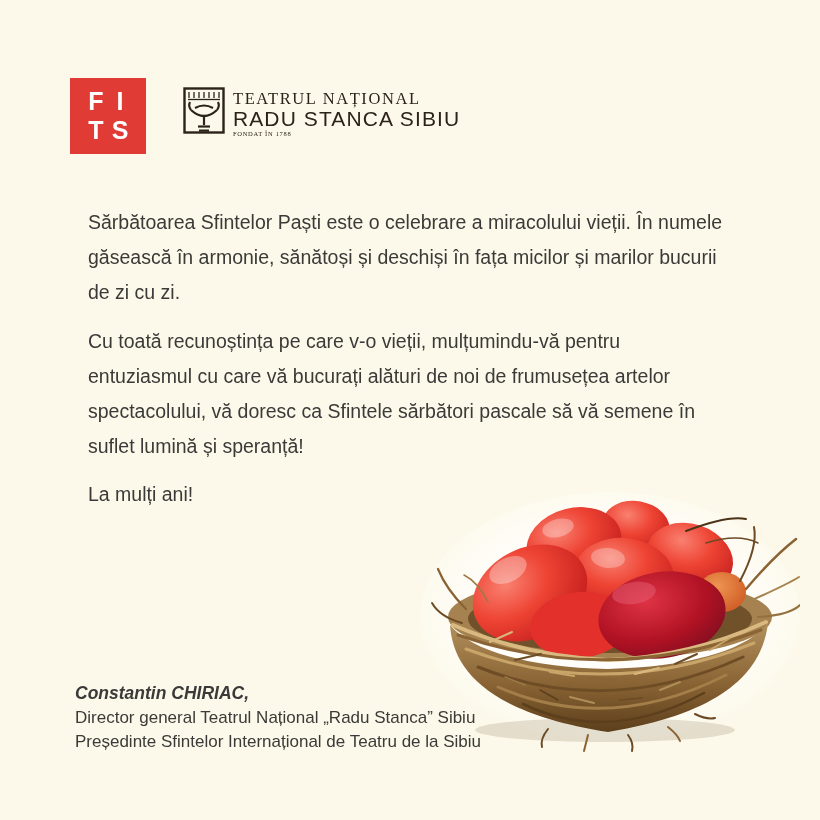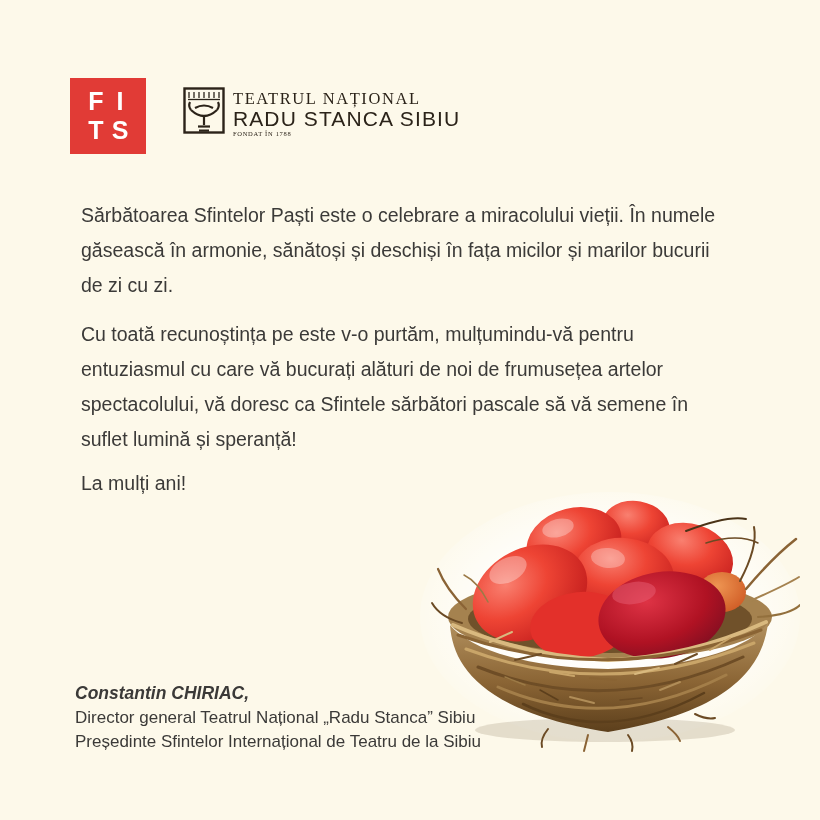--- a/index.html
+++ b/index.html
@@ -23,21 +23,21 @@
 
   .tnrs{position:absolute;left:183px;top:87px;display:flex;gap:8px;color:#2B2319;}
   .emblem{width:42px;height:52px;flex:0 0 auto;}
   .tnrs-text{padding-top:2px;}
   .t1{font-family:"Liberation Serif","DejaVu Serif",serif;font-size:16.5px;letter-spacing:1.6px;line-height:19px;}
   .t2{font-family:Liberation Sans, sans-serif;font-size:21px;letter-spacing:1.1px;line-height:22px;}
   .t3{font-family:"Liberation Serif","DejaVu Serif",serif;font-size:6.5px;letter-spacing:0.7px;line-height:8px;}
 
   
   .message{position:absolute;left:75px;top:192px;width:680px;font-size:19.5px;}
-  .para{margin:6px;}
+  .para{margin:13px;}
   .para .line{display:block;line-height:35px;white-space:nowrap;}
   .para-2{margin-top:14px;}
   .closing{margin-top:9px;}
 
   
   .nest{position:absolute;left:420px;top:492px;width:380px;height:265px;}
 
   
   .signature{position:absolute;left:75px;top:681px;font-size:17px;line-height:24px;}
   .sig-name{font-weight:bold;font-size:17.5px;line-height:25px;font-style:italic;}
@@ -84,21 +84,21 @@
     </div>
   </div>
 
   <div class="message">
     <p class="para para-1">
       <span class="line">Sărbătoarea Sfintelor Paști este o celebrare a miracolului vieții. În numele</span>
       <span class="line">găsească în armonie, sănătoși și deschiși în fața micilor și marilor bucurii</span>
       <span class="line">de zi cu zi.</span>
     </p>
     <p class="para para-2">
-      <span class="line">Cu toată recunoștința pe este v-o purtăm, mulțumindu-vă pentru</span>
+      <span class="line">Cu toată recunoștința pe care v-o vieții, mulțumindu-vă pentru</span>
       <span class="line">entuziasmul cu care vă bucurați alături de noi de frumusețea artelor</span>
       <span class="line">spectacolului, vă doresc ca Sfintele sărbători pascale să vă semene în</span>
       <span class="line">suflet lumină și speranță!</span>
     </p>
     <p class="para closing">
       <span class="line">La mulți ani!</span>
     </p>
   </div>
 
   <svg class="nest" viewBox="0 0 380 265" aria-hidden="true">

